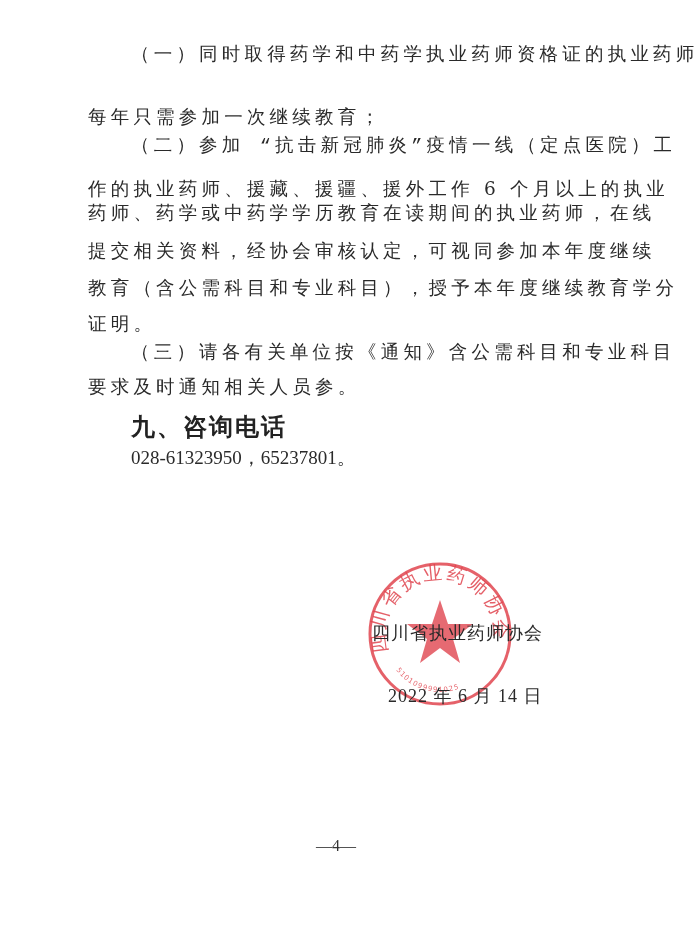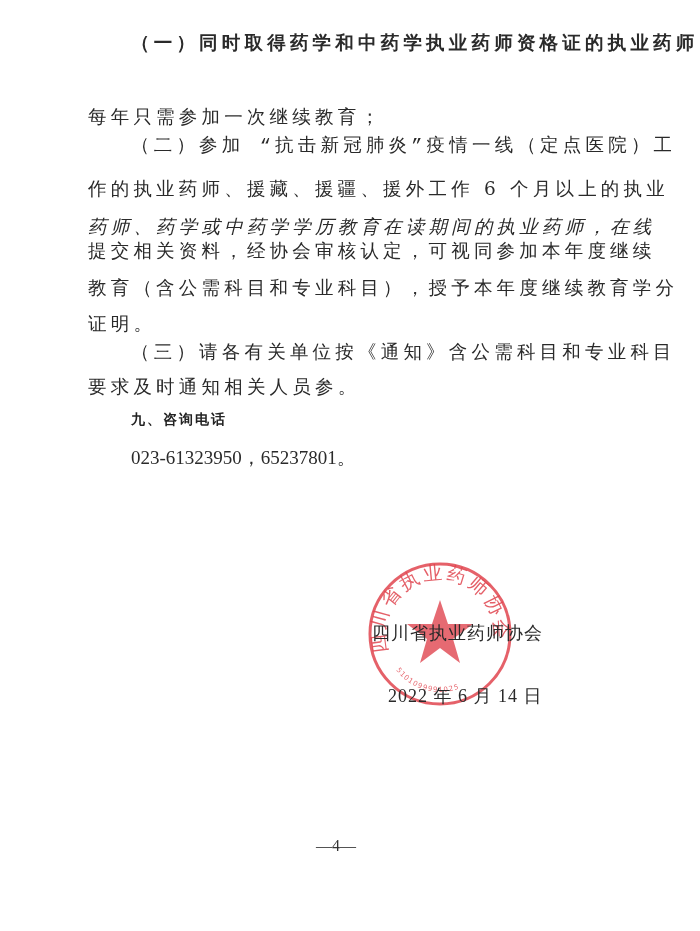--- a/index.html
+++ b/index.html
@@ -1,45 +1,45 @@
 <!DOCTYPE html>
 <html><head>
 <meta charset="utf-8">
 <style>
   html, body { margin:0; padding:0; }
   body { width:700px; height:931px; background:#ffffff; position:relative; overflow:hidden;
          font-family:"DejaVu Serif", "Liberation Serif", serif; color:#2a2a2a; }
   .line { position:absolute; left:88px; width:480px; font-size:18.5px; white-space:nowrap; letter-spacing:4.2px; }
   .indent { left:131px; }
-  .heading { font-family:"DejaVu Sans", "Liberation Sans", sans-serif; font-weight:bold; letter-spacing:2px; font-size:14px; color:#222; }
+  .heading { font-family:"DejaVu Sans", "Liberation Sans", sans-serif; font-weight:bold; letter-spacing:2px; font-size:24px; color:#222; }
   .phone { font-family:"Liberation Serif", serif; letter-spacing:0; font-size:19px; }
   .seal { position:absolute; left:366px; top:560px; width:148px; height:148px; }
   .sig { position:absolute; font-size:18px; letter-spacing:1px; color:#2a2a2a; font-family:"Liberation Serif","DejaVu Serif",serif; }
   .pageno { position:absolute; left:316px; top:837px; font-size:16px; font-family:"Liberation Serif", serif; color:#333; }
 </style>
 </head>
 <body>
 
 <div>
 
-  <div class="line indent" style="top:30px;font-weight:bold;">（一）同时取得药学和中药学执业药师资格证的执业药师</div>
+  <div class="line indent" style="top:41px;">（一）同时取得药学和中药学执业药师资格证的执业药师</div>
   <div class="line" style="top:104px;">每年只需参加一次继续教育；</div>
 
   <div class="line indent" style="top:132px;font-family:Liberation Mono, monospace;">（二）参加 “抗击新冠肺炎”疫情一线（定点医院）工</div>
   <div class="line" style="top:176px;">作的执业药师、援藏、援疆、援外工作 6 个月以上的执业</div>
-  <div class="line" style="top:214px;font-style:italic;">药师、药学或中药学学历教育在读期间的执业药师，在线</div>
+  <div class="line" style="top:200px;">药师、药学或中药学学历教育在读期间的执业药师，在线</div>
   <div class="line" style="top:238px;text-align:right;">提交相关资料，经协会审核认定，可视同参加本年度继续</div>
   <div class="line" style="top:275px;">教育（含公需科目和专业科目），授予本年度继续教育学分</div>
   <div class="line" style="top:311px;">证明。</div>
 
   <div class="line indent" style="top:339px;">（三）请各有关单位按《通知》含公需科目和专业科目</div>
   <div class="line" style="top:374px;">要求及时通知相关人员参。</div>
 
   <div class="line indent heading" style="top:411px;">九、咨询电话</div>
-  <div class="line indent phone" style="top:445px;">023-61323950，65237801。</div>
+  <div class="line indent phone" style="top:445px;">028-61323950，65237801。</div>
 
   <svg class="seal" viewBox="0 0 148 148">
     <defs>
       <path id="sealArc" d="M 22 92 A 55 55 0 1 1 126 92" fill="none"></path>
       <path id="codeArc" d="M 30 110 A 55 55 0 0 0 118 110" fill="none"></path>
     </defs>
     <circle cx="74" cy="74" r="70" fill="none" stroke="#e0454f" stroke-width="3" opacity="0.85"></circle>
     <text font-size="19" fill="#e0454f" opacity="0.85" font-family="DejaVu Sans, sans-serif" letter-spacing="3">
       <textPath href="#sealArc">四川省执业药师协会</textPath>
     </text>

